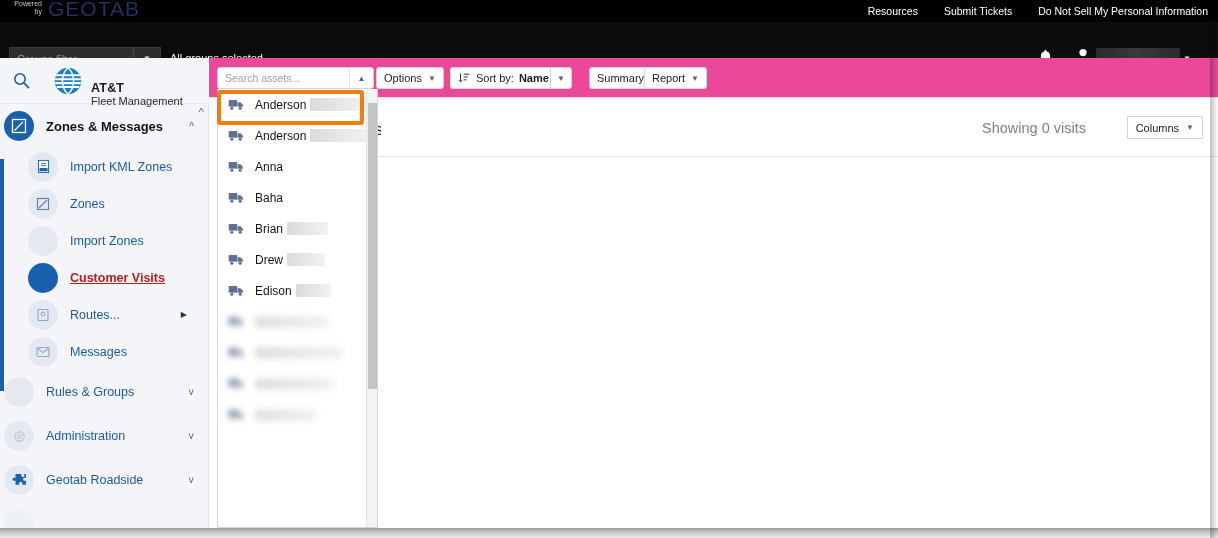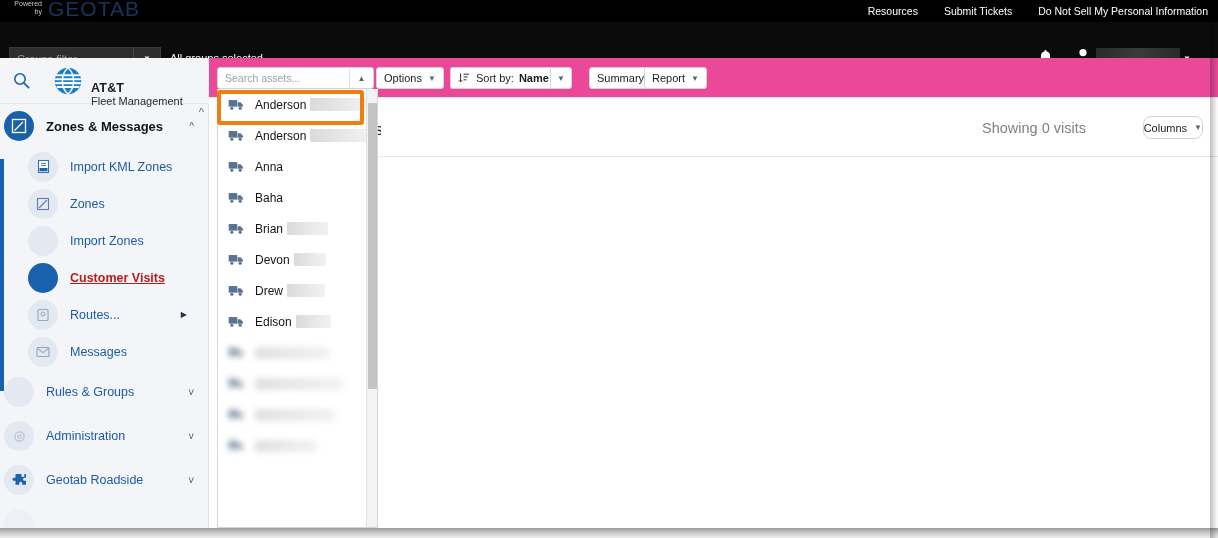--- a/index.html
+++ b/index.html
@@ -181,22 +181,22 @@
   }
   .panel-title-sliver {
     position: absolute; left: 2px; top: 22px; font-size: 16px; color: #1a1a1a;
     width: 6px; overflow: hidden; white-space: nowrap;
   }
   .showing {
     position: absolute; right: 132px; top: 21px; font-size: 14.5px; color: #7b8288; white-space: nowrap;
   }
   .columns-btn {
     position: absolute; right: 15px; top: 17px; height: 23px; background: #fff;
-    border: 1px solid #cfd4da; border-radius: 8px; display: flex; align-items: center;
-    padding: 0 0; font-size: 11px; color: #1c1c1c; cursor: pointer;
+    border: 1px solid #cfd4da; border-radius: 1px; display: flex; align-items: center;
+    padding: 0 8px; font-size: 11px; color: #1c1c1c; cursor: pointer;
   }
   .columns-btn .cr { margin-left: 7px; color: #5c6470; font-size: 8px; }
 
   
   .bottom-edge {
     position: absolute; left: 0; top: 528px; width: 1218px; height: 10px;
     background: linear-gradient(180deg,#9a9a9a,#c9c9c9 45%,#efefef);
   }
   .right-edge {
     position: absolute; left: 1210px; top: 0; width: 8px; height: 538px;
@@ -473,31 +473,20 @@
           </div>
           <div class="dd-item">
             <span style="display:flex">
               <svg class="truck" viewBox="0 0 18 14">
                 <path d="M0.6 2.2h9.2v7.1H0.6z" fill="#5b7290"></path>
                 <path d="M10.2 4.6h3.1l2.6 2.6v2.1h-5.7z" fill="#5b7290"></path>
                 <circle cx="4" cy="11" r="1.7" fill="#5b7290"></circle>
                 <circle cx="13" cy="11" r="1.7" fill="#5b7290"></circle>
               </svg>
             </span>
-            <span class="nm">Devon<span class="redact" style="width:32px"></span></span>
-          </div>
-          <div class="dd-item">
-            <span style="display:flex">
-              <svg class="truck" viewBox="0 0 18 14">
-                <path d="M0.6 2.2h9.2v7.1H0.6z" fill="#5b7290"></path>
-                <path d="M10.2 4.6h3.1l2.6 2.6v2.1h-5.7z" fill="#5b7290"></path>
-                <circle cx="4" cy="11" r="1.7" fill="#5b7290"></circle>
-                <circle cx="13" cy="11" r="1.7" fill="#5b7290"></circle>
-              </svg>
-            </span>
             <span class="nm">Drew<span class="redact" style="width:38px"></span></span>
           </div>
           <div class="dd-item">
             <span style="display:flex">
               <svg class="truck" viewBox="0 0 18 14">
                 <path d="M0.6 2.2h9.2v7.1H0.6z" fill="#5b7290"></path>
                 <path d="M10.2 4.6h3.1l2.6 2.6v2.1h-5.7z" fill="#5b7290"></path>
                 <circle cx="4" cy="11" r="1.7" fill="#5b7290"></circle>
                 <circle cx="13" cy="11" r="1.7" fill="#5b7290"></circle>
               </svg>

